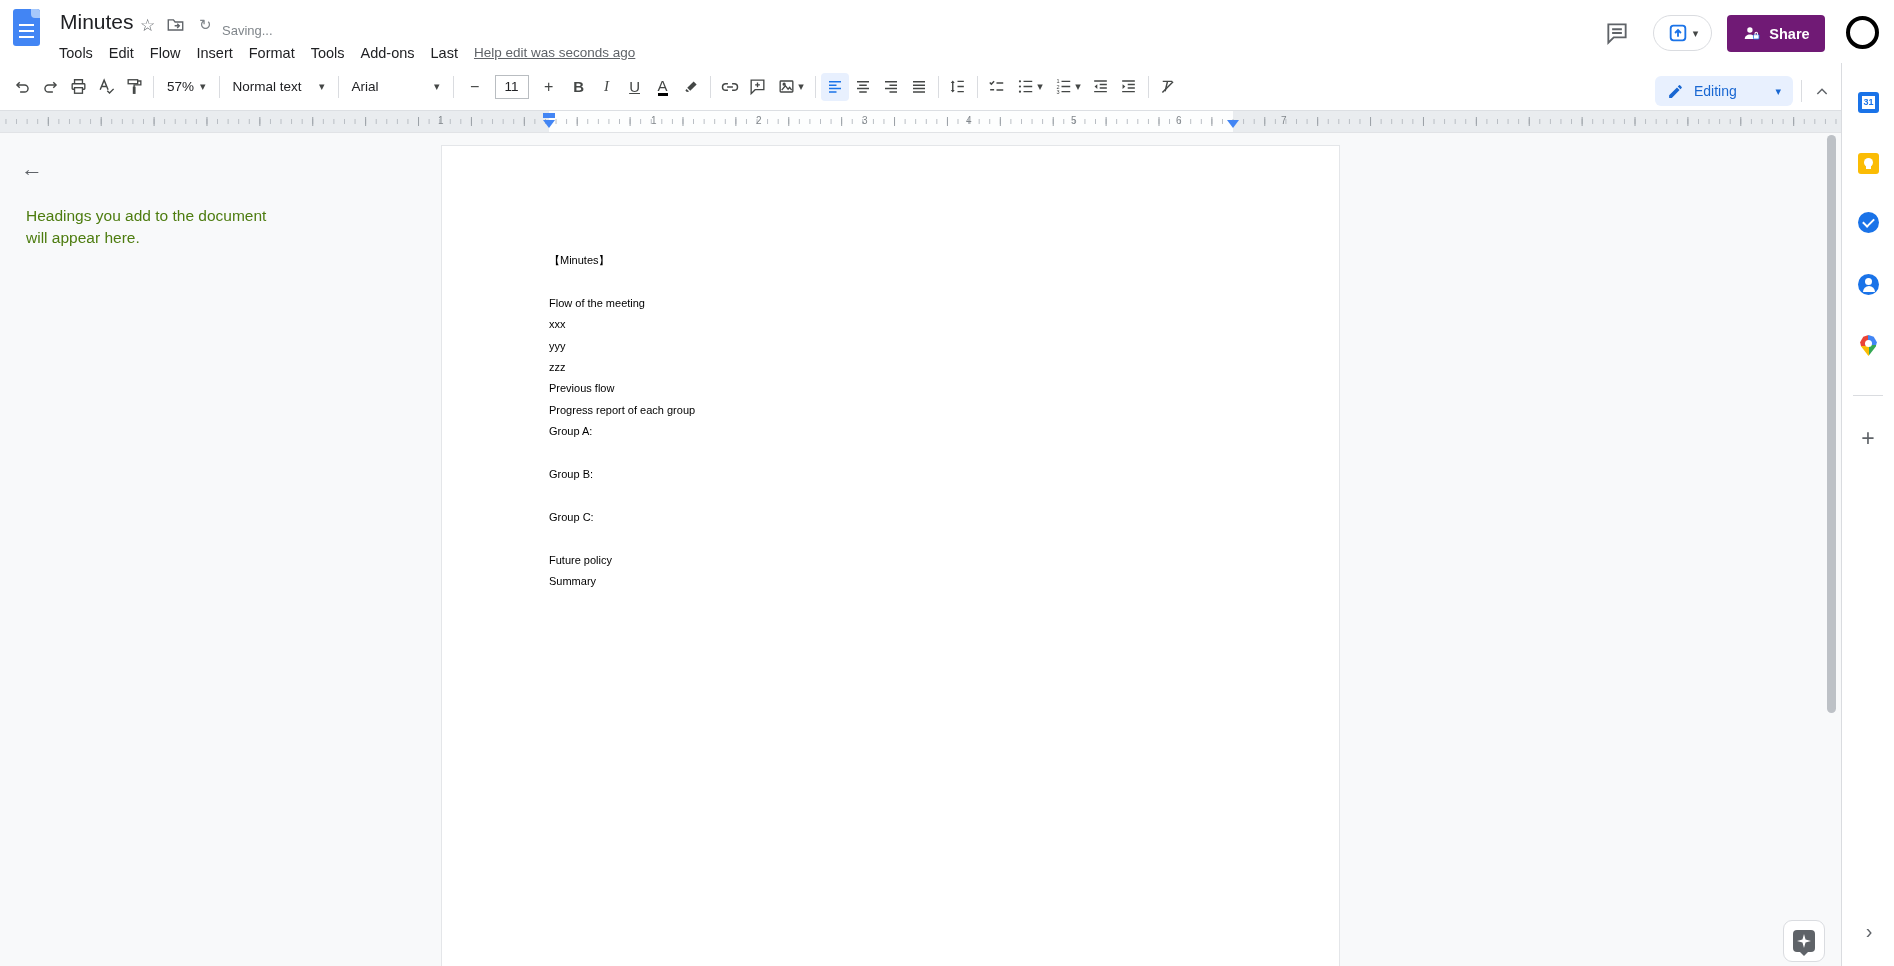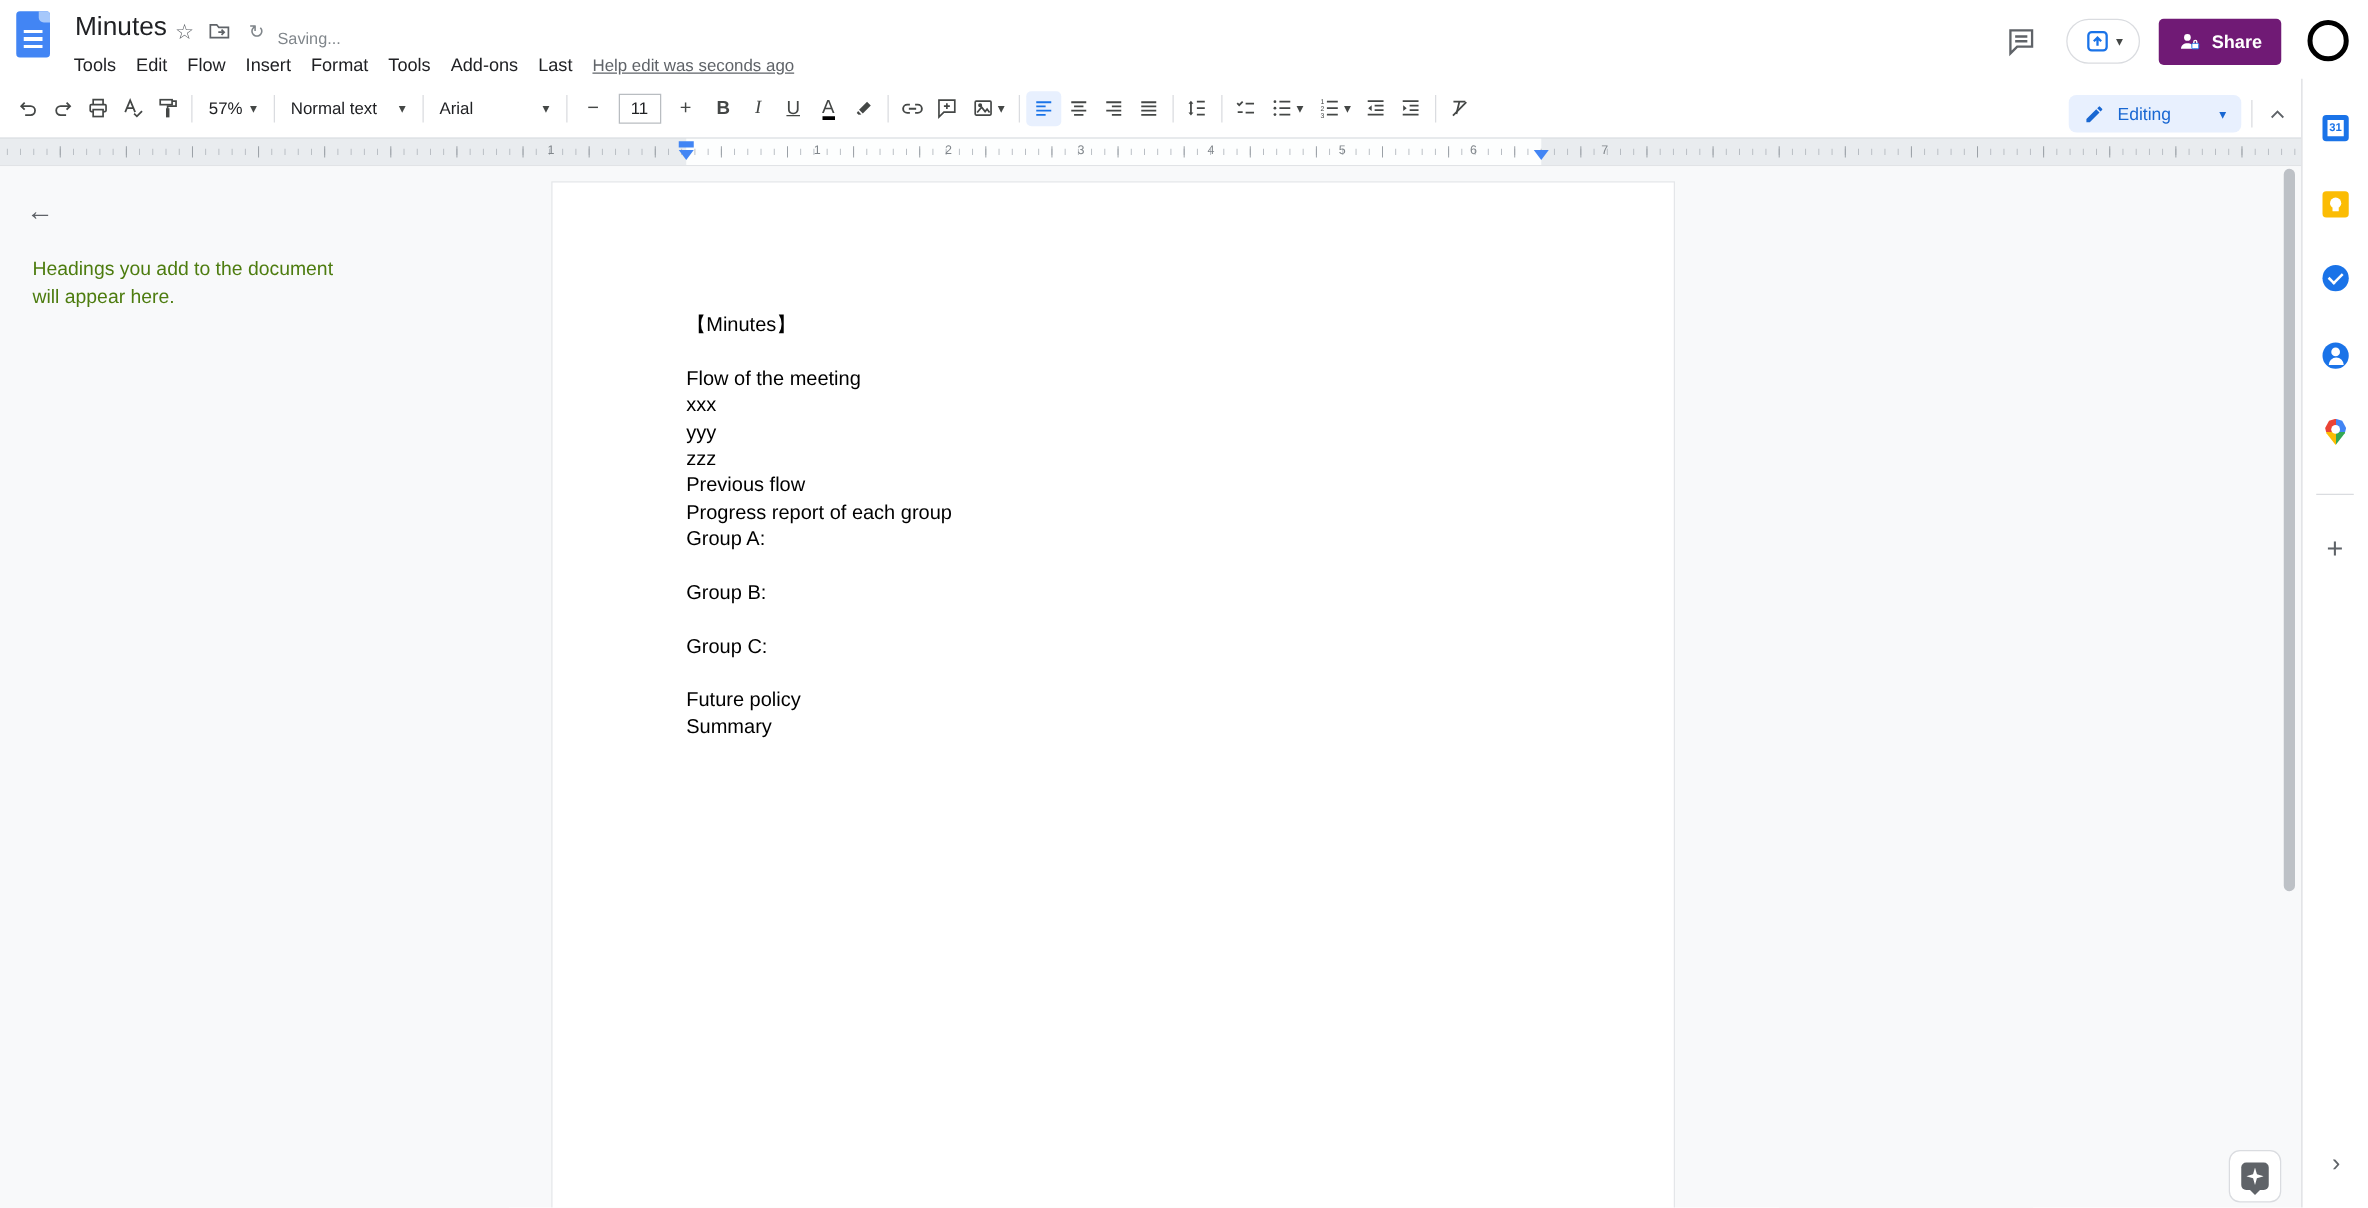--- a/index.html
+++ b/index.html
@@ -84,21 +84,21 @@
   
   #canvas { position:absolute; left:0; top:133px; width:1841px; height:833px; background:#f8f9fa;
             overflow:hidden; }
   #outline-panel { position:absolute; left:0; top:0; width:320px; height:400px; }
   #outline-back { position:absolute; left:14px; top:18px; width:36px; height:36px; display:flex;
                   align-items:center; justify-content:center; font-size:22px; color:#5f6368; cursor:pointer; }
   #outline-placeholder { position:absolute; left:26px; top:72px; width:260px; font-size:15.5px;
                          line-height:22px; color:#4d7c0f; }
   #page { position:absolute; left:441px; top:12px; width:899px; height:1100px; background:#fff;
           border:1px solid #e4e6e9; cursor:text; }
-  #doc-body { position:absolute; left:107px; top:104px; width:685px; font-size:16px;
+  #doc-body { position:absolute; left:107px; top:104px; width:685px; font-size:11px;
               line-height:21.4px; color:#000; white-space:pre-wrap; }
   #doc-scrollbar { position:absolute; left:1827px; top:2px; width:9px; height:578px;
                    background:#bdc1c6; border-radius:5px; cursor:pointer; }
   #explore-btn { position:absolute; left:1783px; top:787px; width:42px; height:42px; background:#fff;
                  border:1px solid #dadce0; border-radius:9px; display:flex; align-items:center;
                  justify-content:center; cursor:pointer; }
   #explore-glyph { position:relative; width:22px; height:22px; background:#5f6368; border-radius:4px; }
   #explore-glyph::after { content:""; position:absolute; left:6px; bottom:-4px; width:0; height:0;
                  border-left:5px solid transparent; border-right:5px solid transparent;
                  border-top:5px solid #5f6368; }

